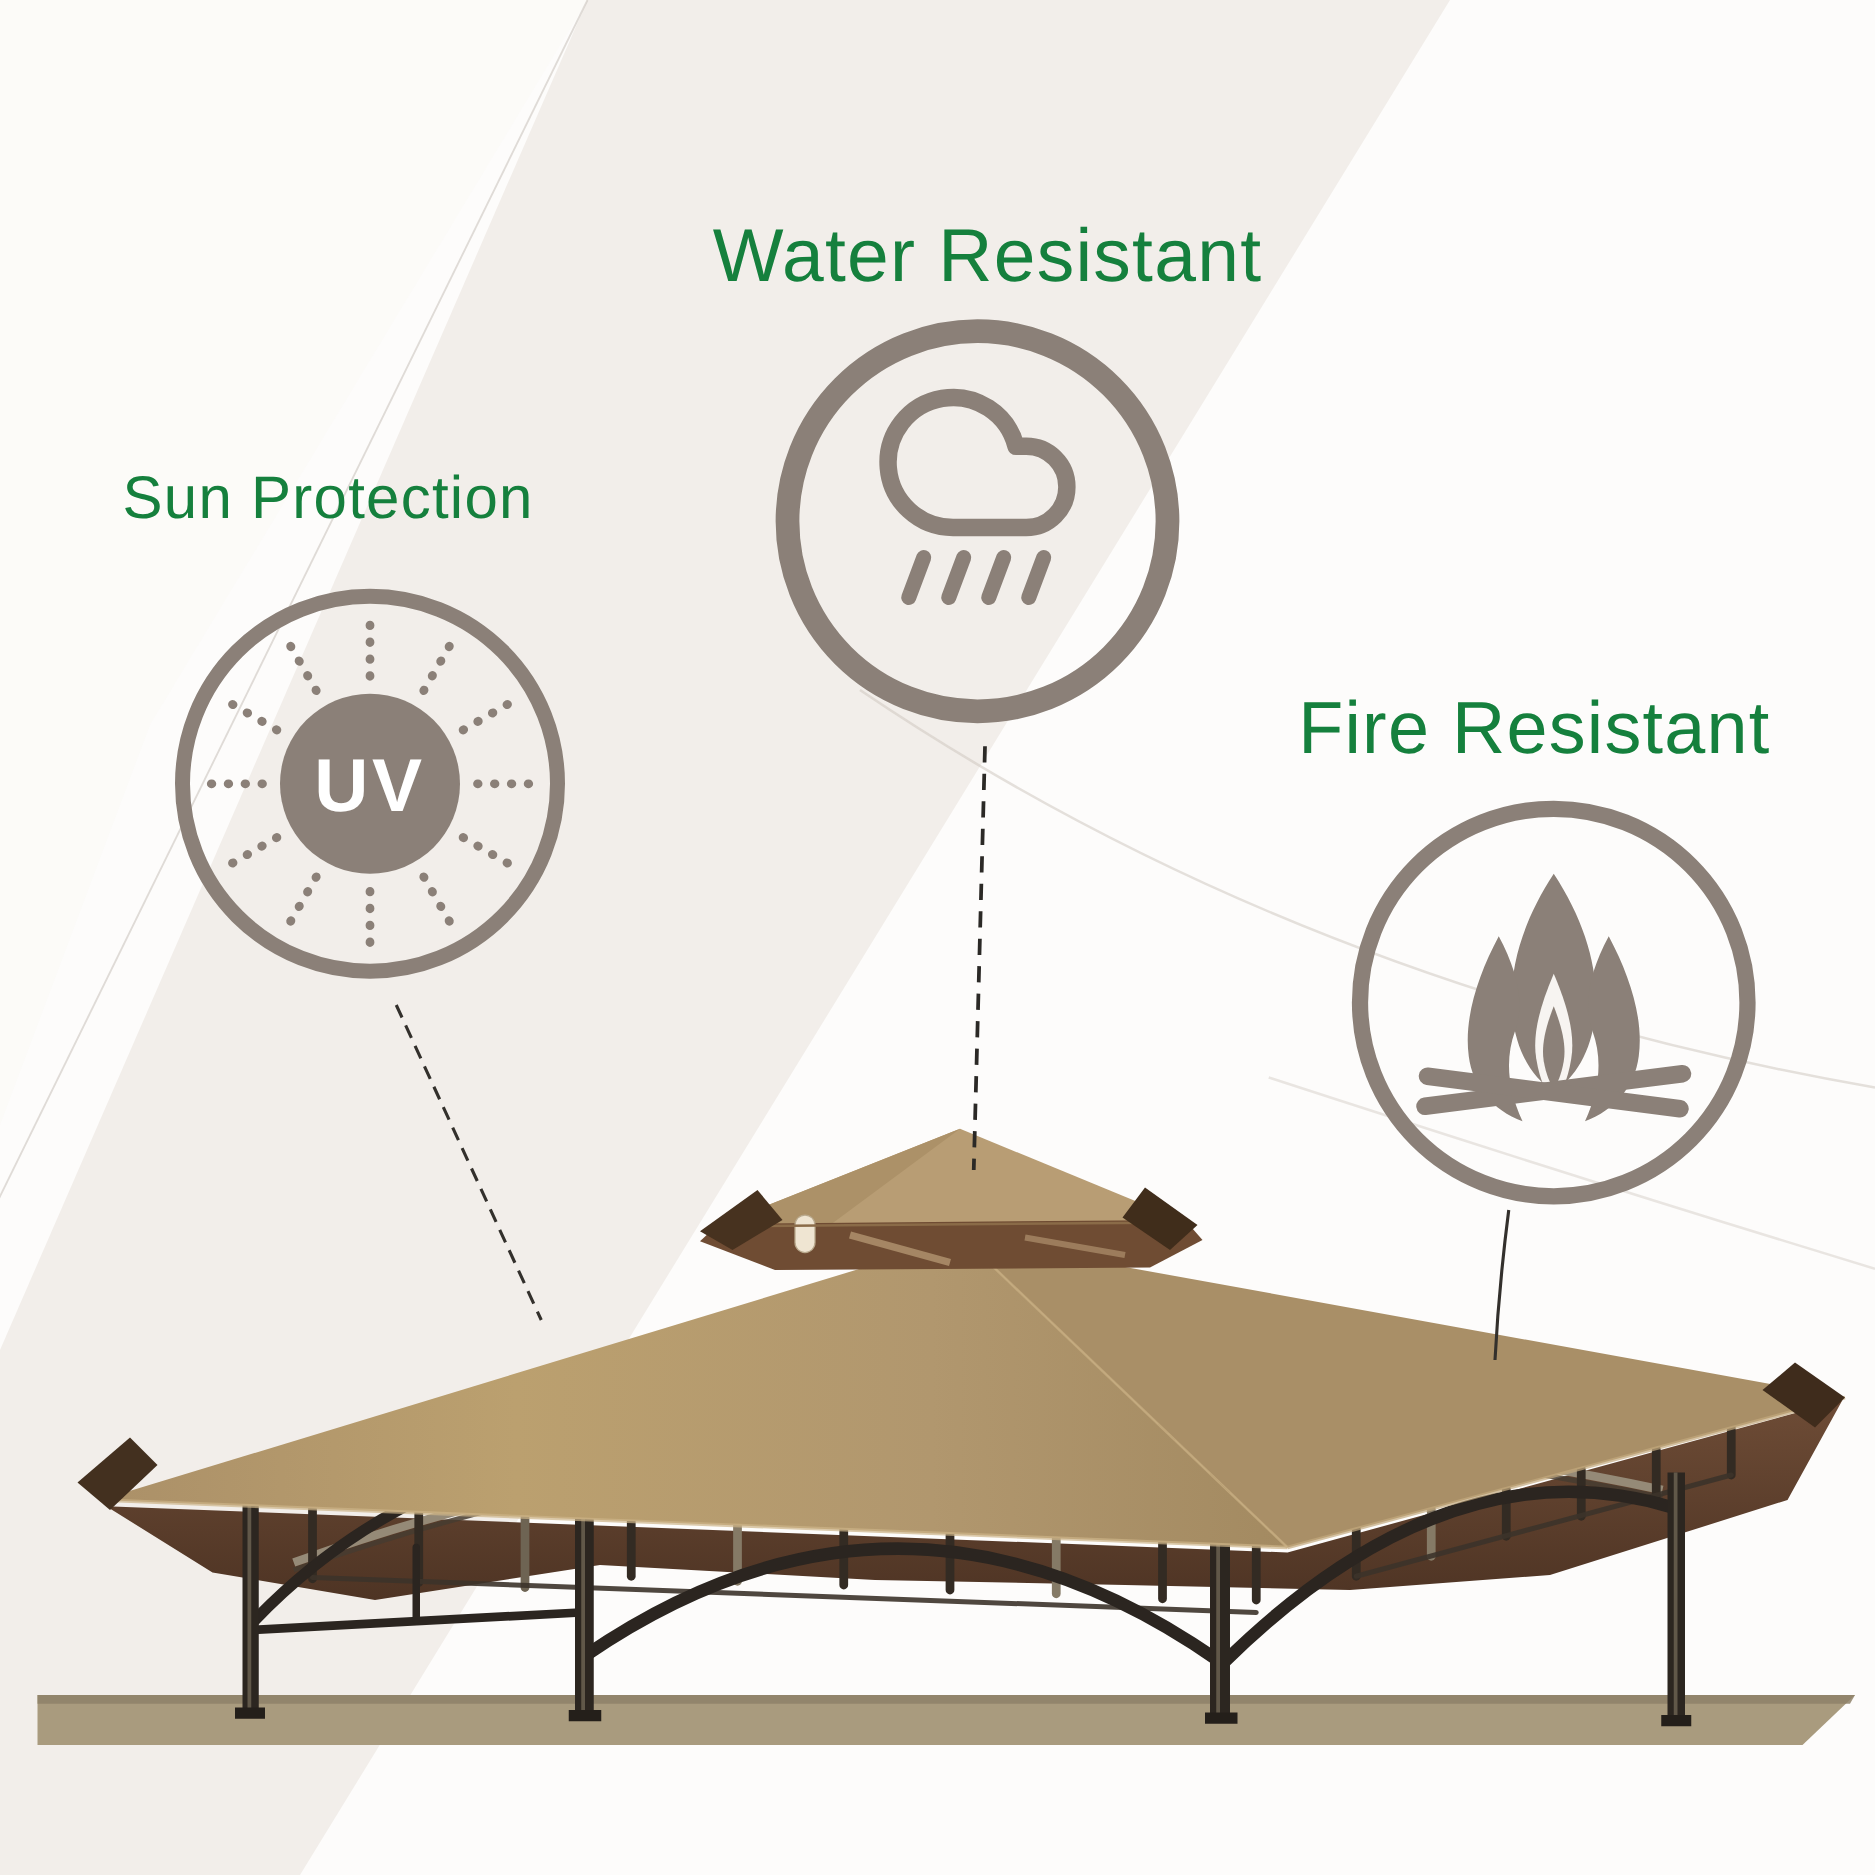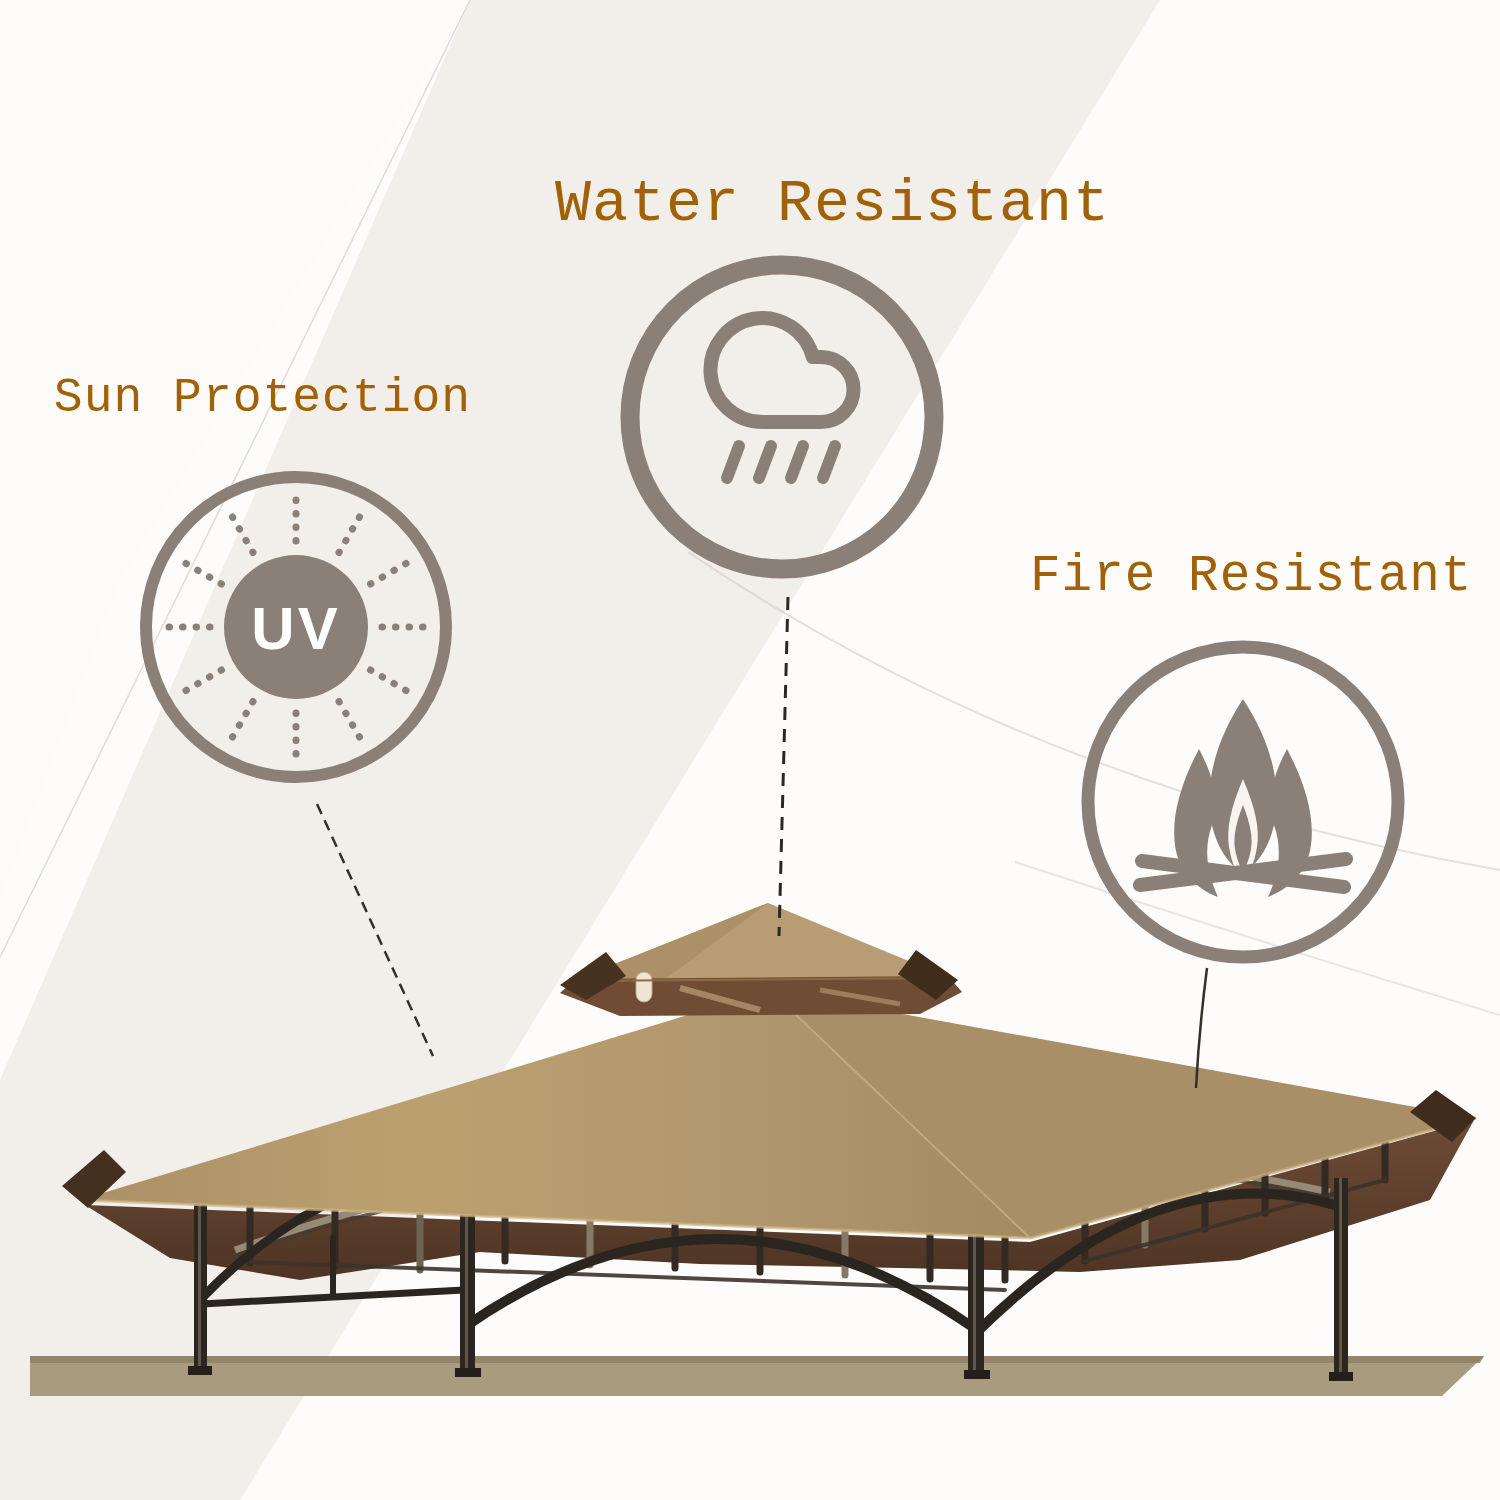--- a/index.html
+++ b/index.html
@@ -2,26 +2,26 @@
 <html><head>
 <meta charset="utf-8">
 <style>
   html,body{margin:0;padding:0;background:#ffffff;}
   .canvas{
     position:relative;width:1500px;height:1500px;overflow:hidden;
     background:#fdfcfb;font-family:"Liberation Sans", sans-serif;
   }
   .layer{position:absolute;left:0;top:0;width:1500px;height:1500px;}
   .feature-label{
-    position:absolute;color:#a16207;text-align:center;
-    font-weight:400;letter-spacing:1px;white-space:nowrap;font-family:Liberation Mono, monospace;
+    position:absolute;color:#15803d;text-align:center;
+    font-weight:400;letter-spacing:1px;white-space:nowrap;
   }
   .label-sun{left:40px;top:371px;width:445px;font-size:48px;}
   .label-water{left:555px;top:170px;width:470px;font-size:60px;}
-  .label-fire{left:1030px;top:548px;width:395px;font-size:51px;}
+  .label-fire{left:1030px;top:548px;width:395px;font-size:59px;}
   .icon-svg{position:absolute;}
   .icon-sun{left:131px;top:462px;}
   .icon-water{left:617px;top:252px;}
   .icon-fire{left:1068px;top:627px;}
   .uv-text{
     font-family:"Liberation Sans", sans-serif;font-weight:bold;
     font-size:60px;letter-spacing:3px;fill:#ffffff;
   }
 </style>
 </head>

